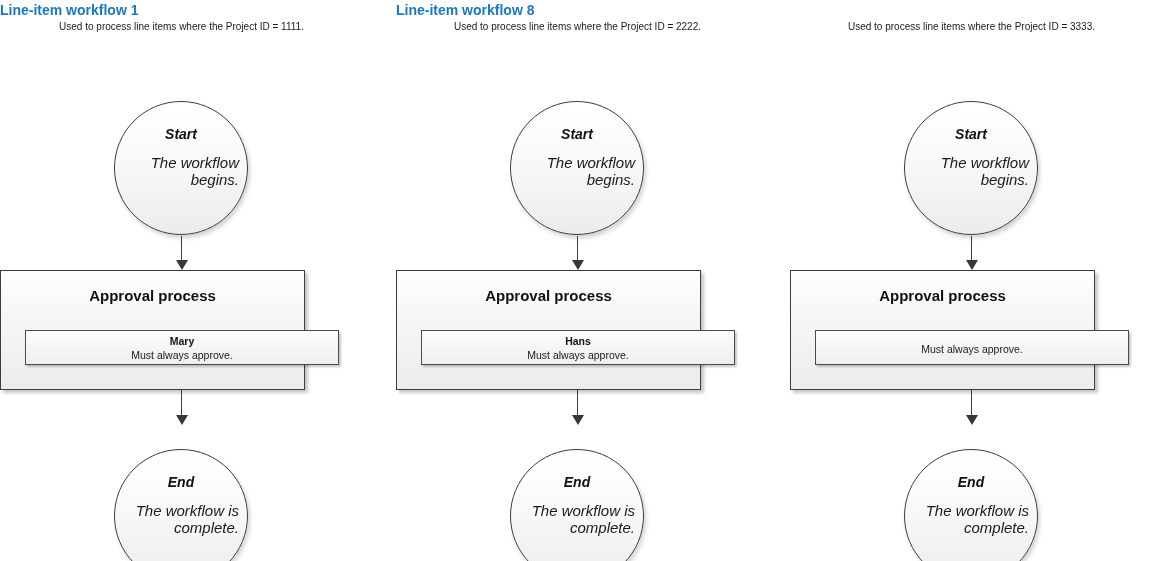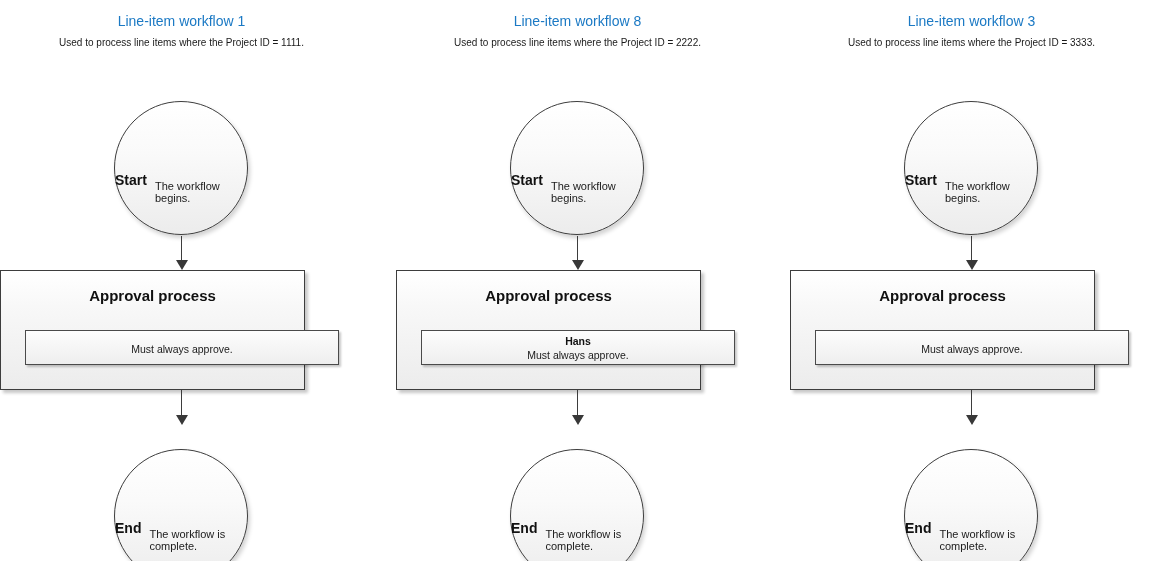--- a/index.html
+++ b/index.html
@@ -15,41 +15,41 @@
     height: 561px;
     background: #ffffff;
     overflow: hidden;
   }
   .wf-col { position: absolute; top: 0; width: 363px; height: 561px; }
   .col-0 { left: 0; }
   .col-1 { left: 396px; }
   .col-2 { left: 790px; }
 
   .wf-title {
-    position: absolute; top: 13px; left: 0; width: 100%;
-    text-align: center; font-size: 14px; font-weight: normal;
+    position: absolute; top: 2px; left: 0; width: 100%;
+    text-align: left; font-size: 14px; font-weight: bold;
     color: var(--accent-blue);
   }
   .wf-subtitle {
     position: absolute; top: 21px; left: 0; width: 100%;
-    text-align: center; font-size: 10px; color: var(--text-dark); margin-top: 16px;
+    text-align: center; font-size: 10px; color: var(--text-dark);
   }
 
   .node-circle {
     position: absolute; left: 114px; width: 134px; height: 134px;
     border: 1px solid var(--shape-border); border-radius: 50%;
     background: linear-gradient(to bottom, #ffffff 0%, #fafafa 38%, #ececec 100%);
     box-shadow: 2px 3px 4px rgba(0,0,0,0.18);
-    display: flex; flex-direction: row; align-items: center;
-    padding-top: 24px; text-align: left;
+    display: flex; flex-direction: column; align-items: center;
+    padding-top: 24px; text-align: right; font-style: italic;
   }
   .node-circle.start { top: 101px; }
   .node-circle.end { top: 449px; }
   .node-title { font-size: 14px; font-weight: bold; color: #111111; }
-  .node-desc { margin-top: 24px; font-size: 11px; color: var(--text-dark); padding: 0 8px; }
+  .node-desc { margin-top: 12px; font-size: 15px; color: var(--text-dark); padding: 0 8px; }
 
   .connector {
     position: absolute; left: 175px; width: 13px;
     display: flex; flex-direction: column; align-items: center;
   }
   .connector.c1 { top: 236px; height: 34px; }
   .connector.c2 { top: 390px; height: 35px; }
   .connector .line { width: 1.5px; flex: 1; background: #3d3d3d; }
   .connector .head {
     width: 0; height: 0;
@@ -94,20 +94,21 @@
     </div>
 
     <div class="connector c1">
       <div class="line"></div>
       <div class="head"></div>
     </div>
 
     <div class="approval-box">
       <div class="approval-title">Approval process</div>
       <div class="approver-box">
+        <div class="approver-name">Mary</div>
         <div class="approver-rule">Must always approve.</div>
       </div>
     </div>
 
     <div class="connector c2">
       <div class="line"></div>
       <div class="head"></div>
     </div>
 
     <div class="node-circle end">
@@ -143,21 +144,20 @@
       <div class="head"></div>
     </div>
 
     <div class="node-circle end">
       <div class="node-title">End</div>
       <div class="node-desc">The workflow is complete.</div>
     </div>
   </div>
 
   <div class="wf-col col-2">
-    <div class="wf-title">Line-item workflow 3</div>
     <div class="wf-subtitle">Used to process line items where the Project ID = 3333.</div>
 
     <div class="node-circle start">
       <div class="node-title">Start</div>
       <div class="node-desc">The workflow begins.</div>
     </div>
 
     <div class="connector c1">
       <div class="line"></div>
       <div class="head"></div>

